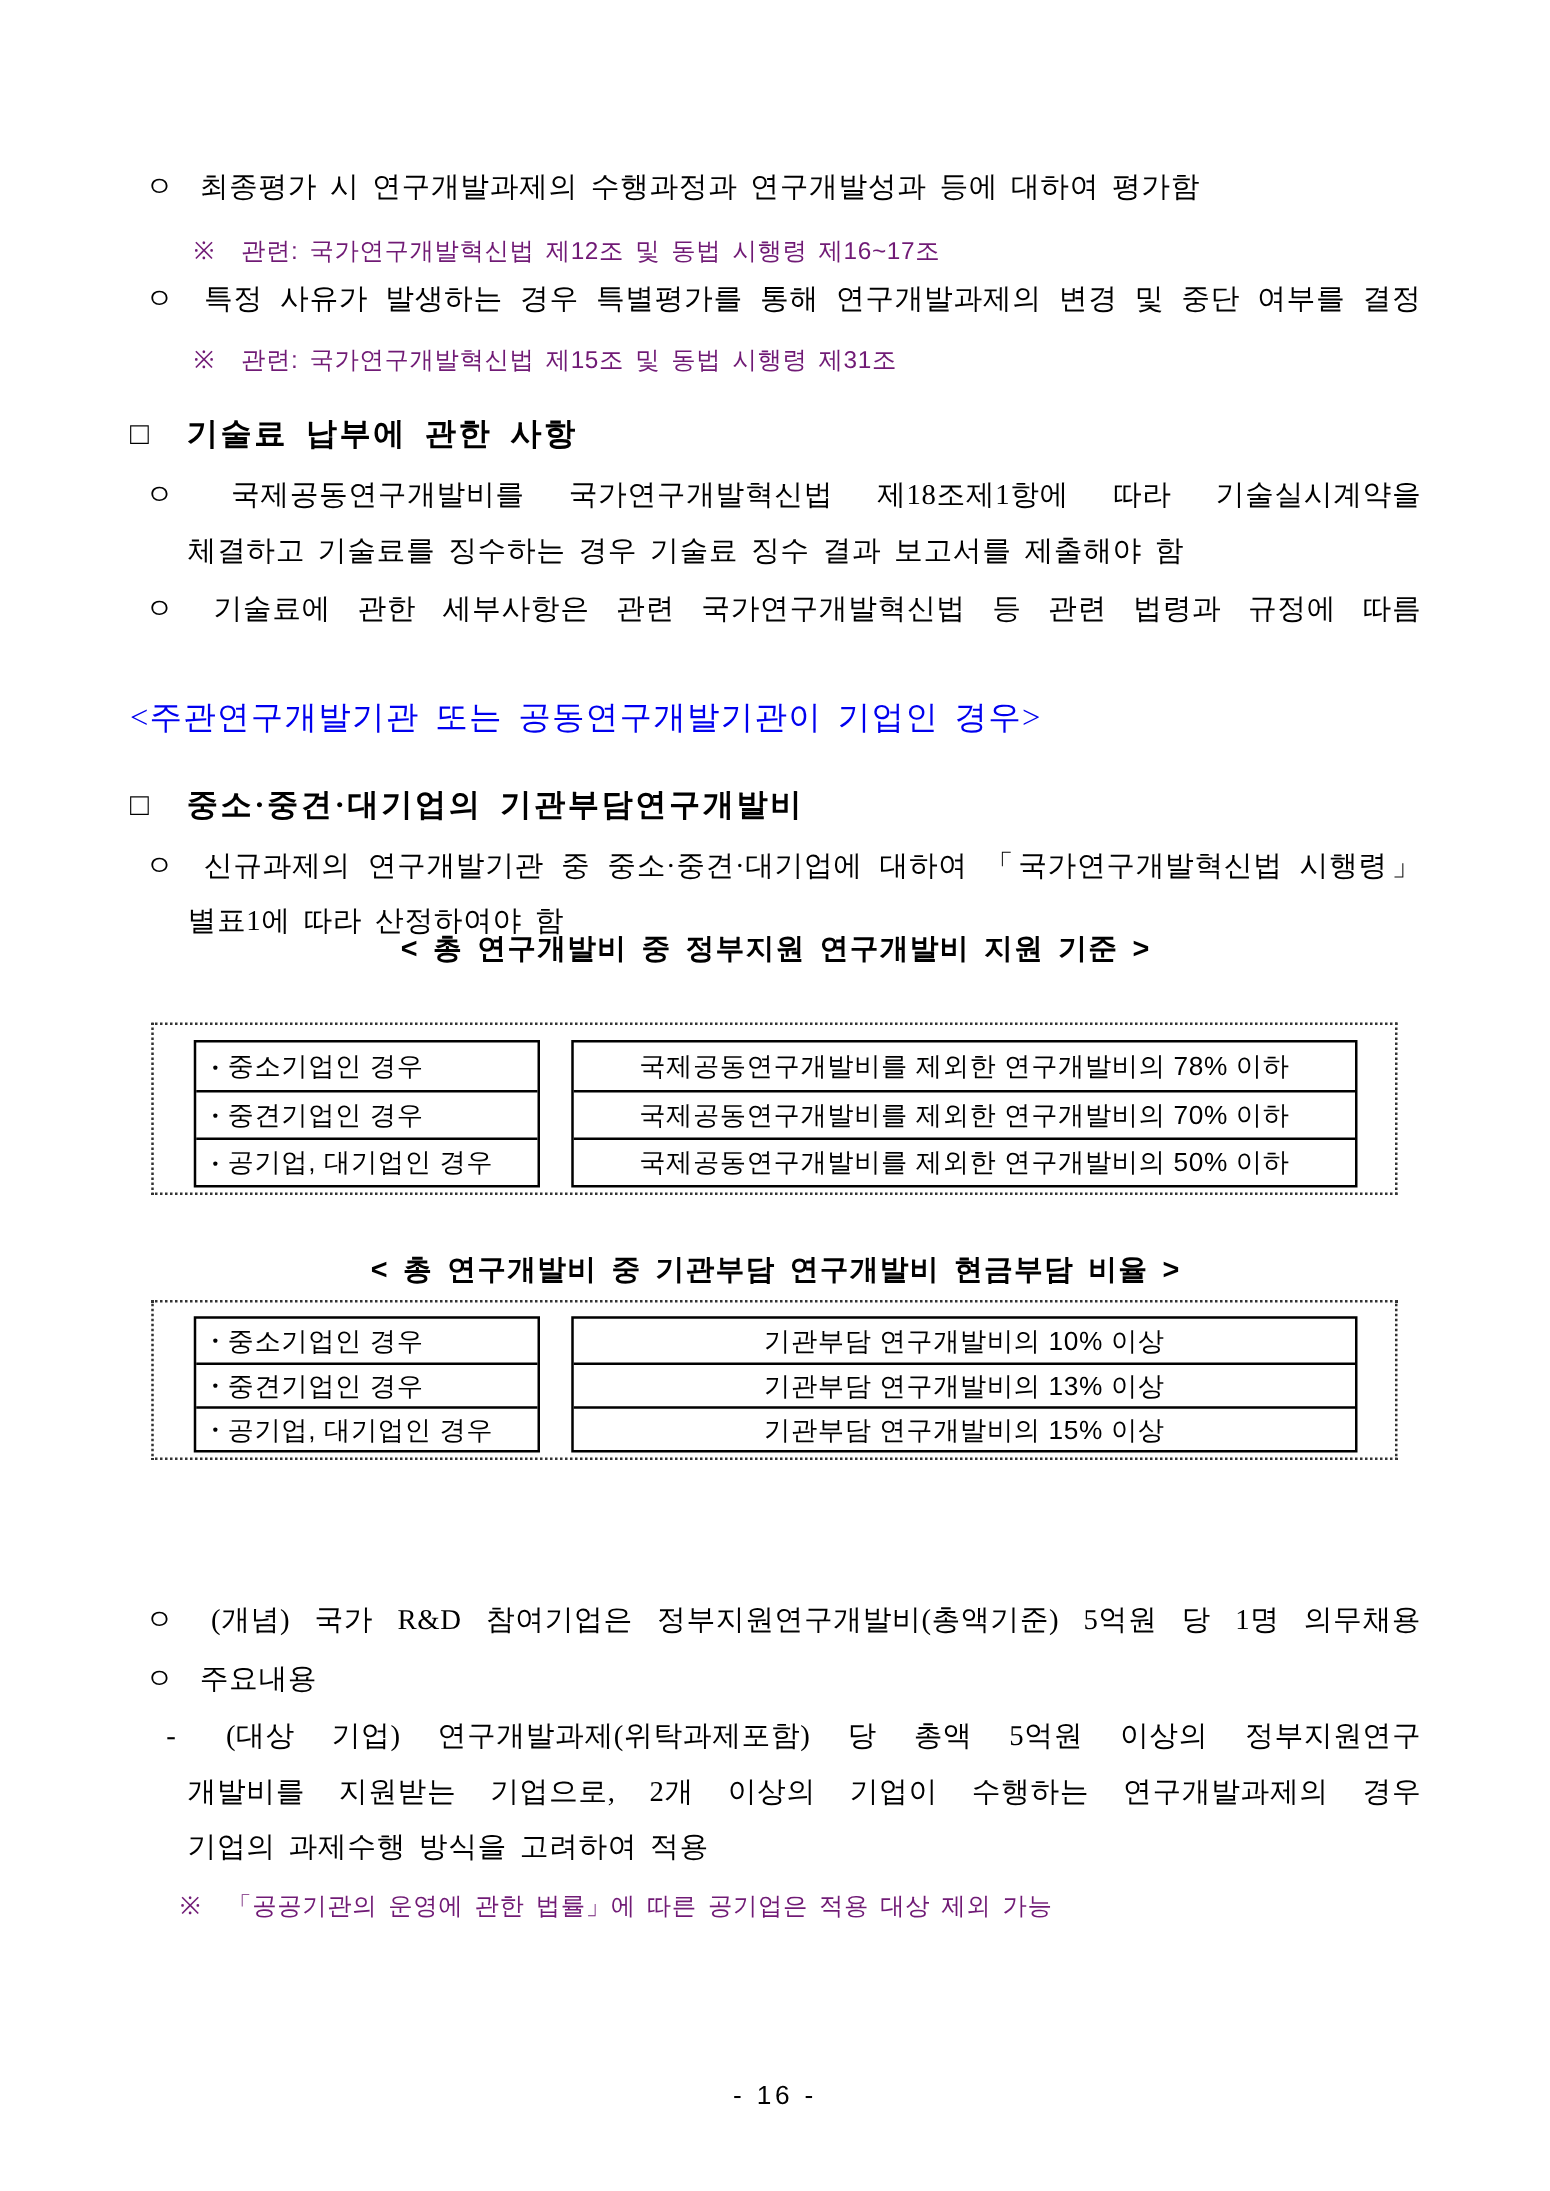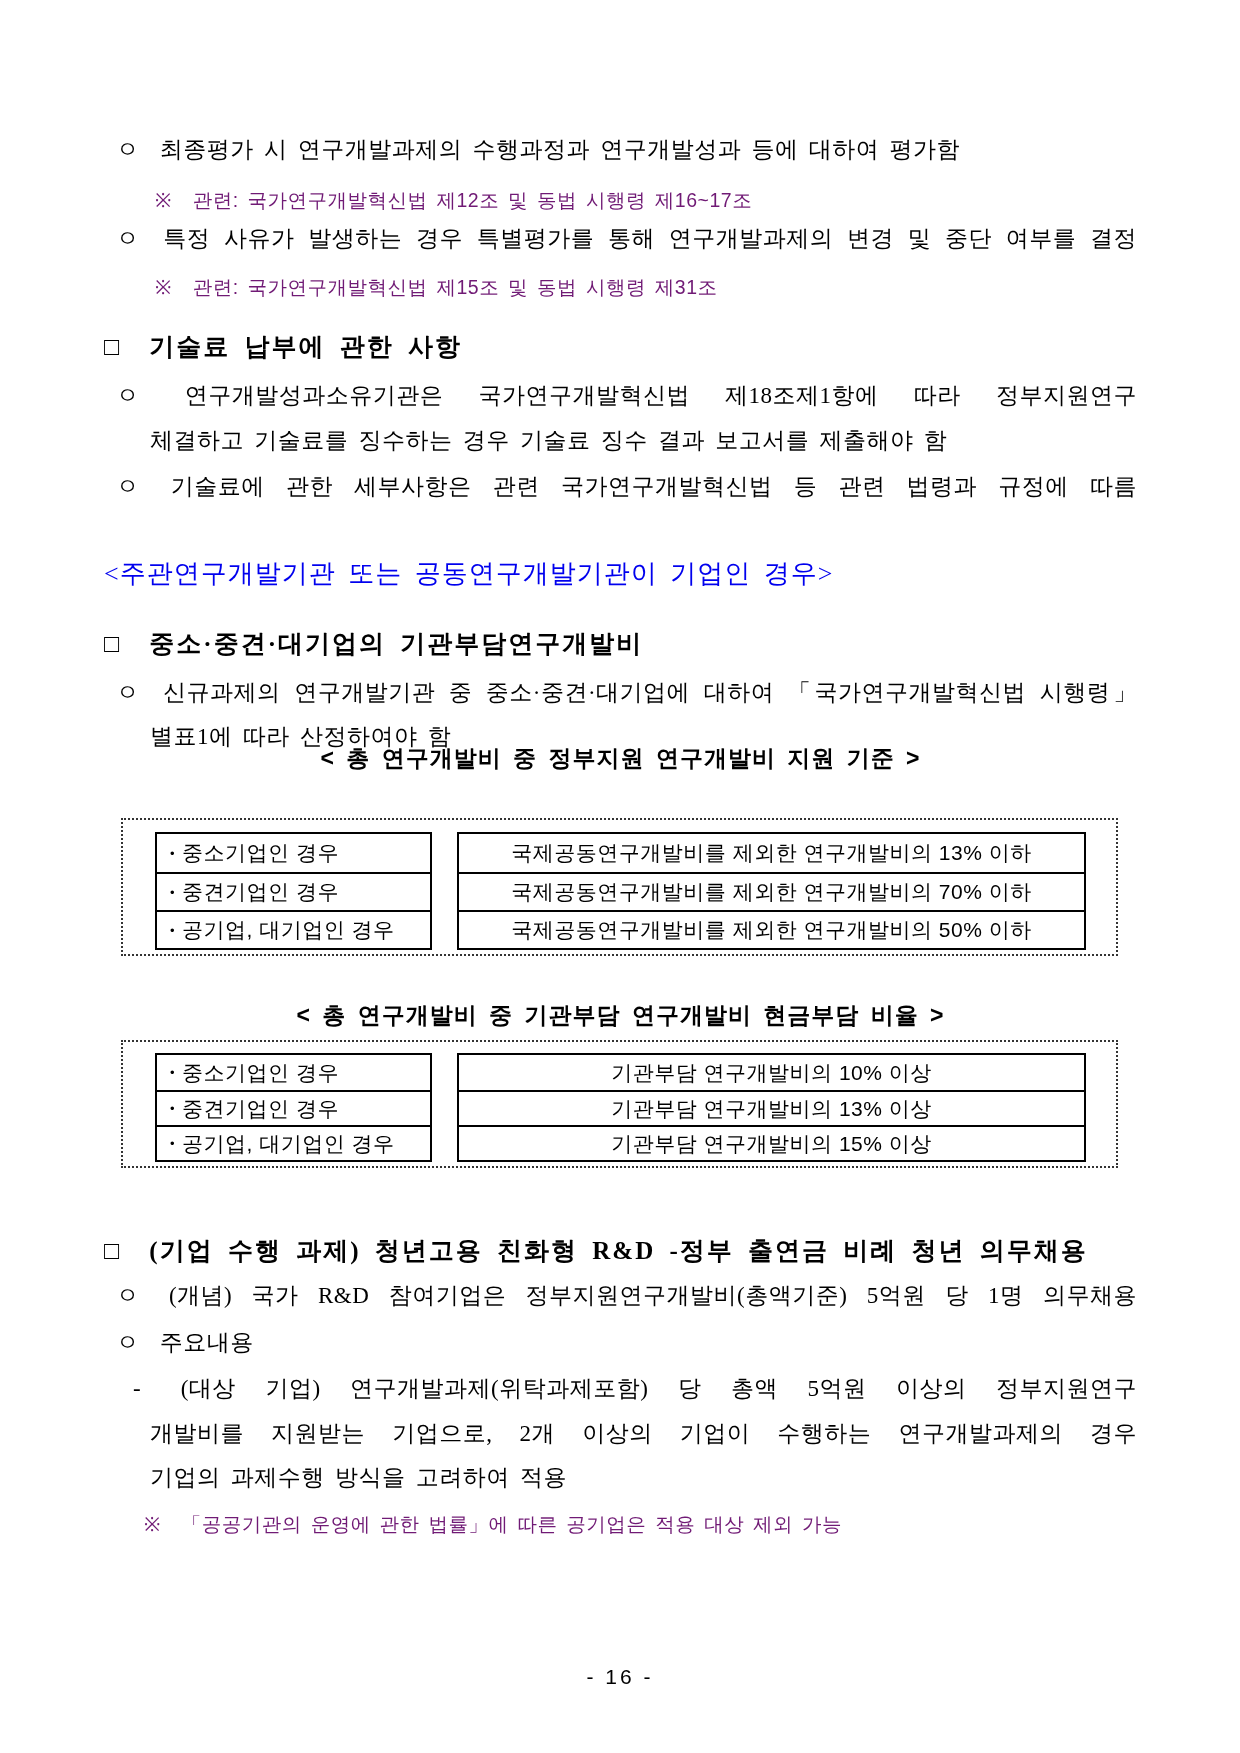--- a/index.html
+++ b/index.html
@@ -77,21 +77,21 @@
     <span class="mk">※</span>
     <span>관련: 국가연구개발혁신법 제15조 및 동법 시행령 제31조</span>
   </div>
 
   <div class="ln h1" style="top:330px;left:104px">
     <span class="mk">□</span>
     <span>기술료 납부에 관한 사항</span>
   </div>
   <div class="ln body stretch" style="top:381px;left:116px;width:1021px">
     <span class="mk">ㅇ</span>
-    <span>연구개발성과소유기관은 국가연구개발혁신법 제18조제1항에 따라 정부지원연구</span>
+    <span>국제공동연구개발비를 국가연구개발혁신법 제18조제1항에 따라 기술실시계약을</span>
   </div>
   <div class="ln body" style="top:426px;left:150px">
     <span>체결하고 기술료를 징수하는 경우 기술료 징수 결과 보고서를 제출해야 함</span>
   </div>
   <div class="ln body stretch" style="top:472px;left:116px;width:1021px">
     <span class="mk">ㅇ</span>
     <span>기술료에 관한 세부사항은 관련 국가연구개발혁신법 등 관련 법령과 규정에 따름</span>
   </div>
 
   <div class="ln blue-h" style="top:556px;left:104px">&lt;주관연구개발기관 또는 공동연구개발기관이 기업인 경우&gt;</div>
@@ -119,21 +119,21 @@
         <span class="dot">•</span>
         <span>중견기업인 경우</span>
       </div>
       <div class="trow label">
         <span class="dot">•</span>
         <span>공기업, 대기업인 경우</span>
       </div>
     </div>
     <div class="tcol right" style="top:12px">
       <div class="trow value">
-        <span>국제공동연구개발비를 제외한 연구개발비의 13% 이하</span>
+        <span>국제공동연구개발비를 제외한 연구개발비의 78% 이하</span>
       </div>
       <div class="trow value">
         <span>국제공동연구개발비를 제외한 연구개발비의 70% 이하</span>
       </div>
       <div class="trow value">
         <span>국제공동연구개발비를 제외한 연구개발비의 50% 이하</span>
       </div>
     </div>
   </div>
 
@@ -159,24 +159,20 @@
       </div>
       <div class="trow value">
         <span>기관부담 연구개발비의 13% 이상</span>
       </div>
       <div class="trow value">
         <span>기관부담 연구개발비의 15% 이상</span>
       </div>
     </div>
   </div>
 
-  <div class="ln h1" style="top:1234px;left:104px">
-    <span class="mk">□</span>
-    <span>(기업 수행 과제) 청년고용 친화형 R&amp;D -정부 출연금 비례 청년 의무채용</span>
-  </div>
   <div class="ln body stretch" style="top:1281px;left:116px;width:1021px">
     <span class="mk">ㅇ</span>
     <span>(개념) 국가 R&amp;D 참여기업은 정부지원연구개발비(총액기준) 5억원 당 1명 의무채용</span>
   </div>
   <div class="ln body" style="top:1328px;left:116px">
     <span class="mk">ㅇ</span>
     <span>주요내용</span>
   </div>
   <div class="ln body stretch" style="top:1374px;left:133px;width:1004px">
     <span class="mk">-</span>

